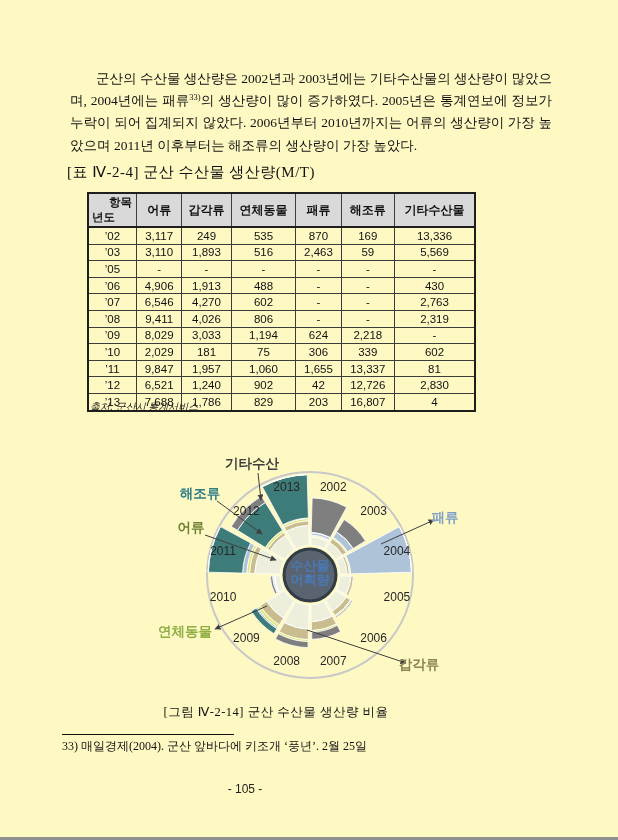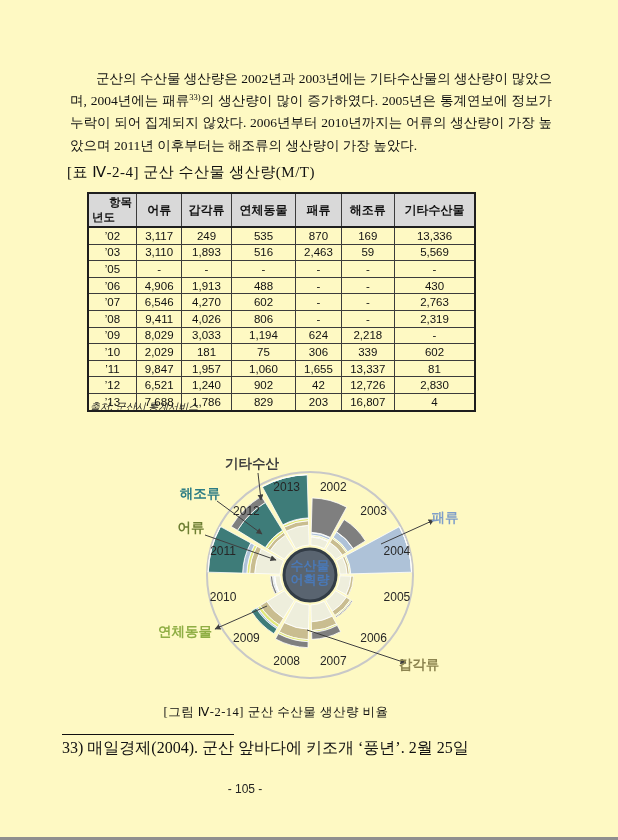--- a/index.html
+++ b/index.html
@@ -33,21 +33,21 @@
   }
   th.corner .ct { position:absolute; top:1px; right:4px; font-size:11.5px; }
   th.corner .cb { position:absolute; bottom:1px; left:3px; font-size:11.5px; }
   .source { position:absolute; left:90px; top:400px; font-style:italic; font-size:10px; color:#222; }
   .chart-wrap { position:absolute; left:110px; top:443px; width:400px; height:260px; }
   .yr-label { font:12px "Liberation Sans", sans-serif; fill:#262626; }
   .ann-label { font:bold 13.5px "Liberation Sans", sans-serif; }
   .center-label { font:bold 13px "Liberation Sans", sans-serif; }
   .fig-caption { position:absolute; left:0; top:704px; width:552px; text-align:center; font-size:12.5px; letter-spacing:0.5px; }
   .footnote-sep { position:absolute; left:62px; top:734px; width:172px; border-top:1.5px solid #111; }
-  .footnote { position:absolute; left:62px; top:738px; width:500px; font-size:16px; }
+  .footnote { position:absolute; left:62px; top:738px; width:500px; font-size:12px; }
   .page-number { position:absolute; left:0; top:782px; width:490px; text-align:center; font-family:"Liberation Sans", sans-serif; font-size:12px; color:#222; }
   .bottom-edge { position:absolute; left:0; bottom:0; width:618px; height:3px; background:#8f8f8f; }
 </style>
 </head>
 <body>
 
 <div class="page">
 
   <p class="para"><span>군산의 수산물 생산량은 2002년과 2003년에는 기타수산물의 생산량이 많았으며, 2004년에는 패류</span><sup>33)</sup><span>의 생산량이 많이 증가하였다. 2005년은 통계연보에 정보가 누락이 되어 집계되지 않았다. 2006년부터 2010년까지는 어류의 생산량이 가장 높았으며 2011년 이후부터는 해조류의 생산량이 가장 높았다.</span></p>
 

